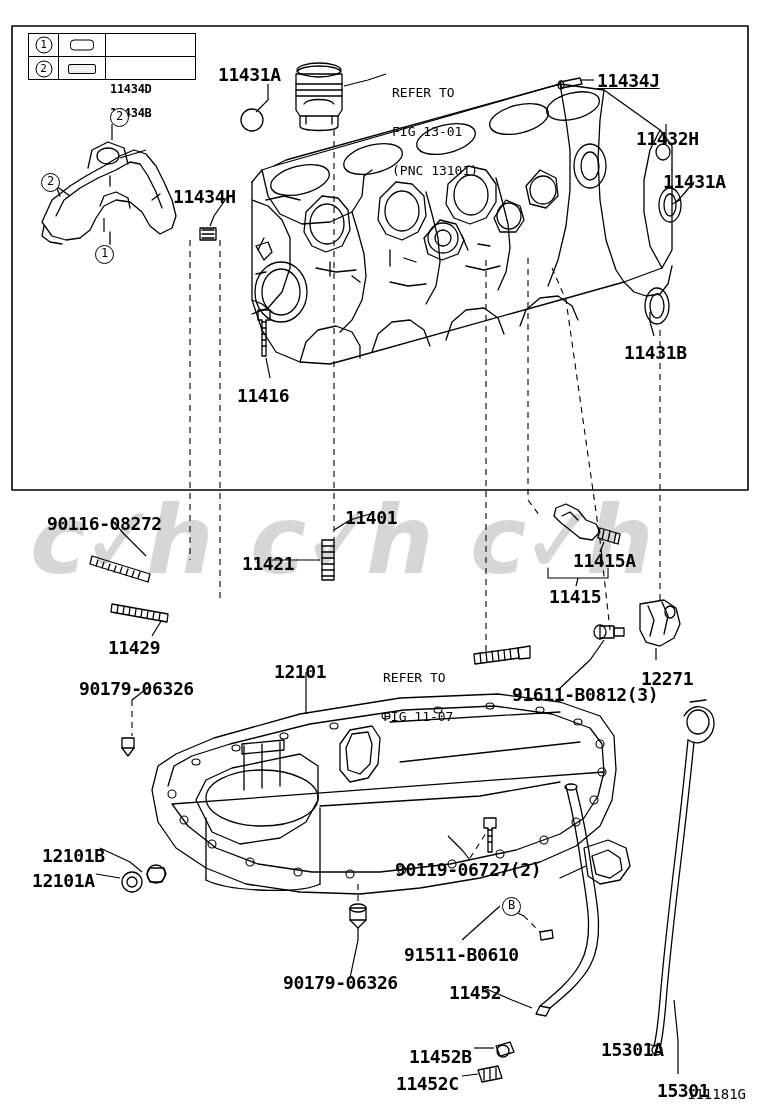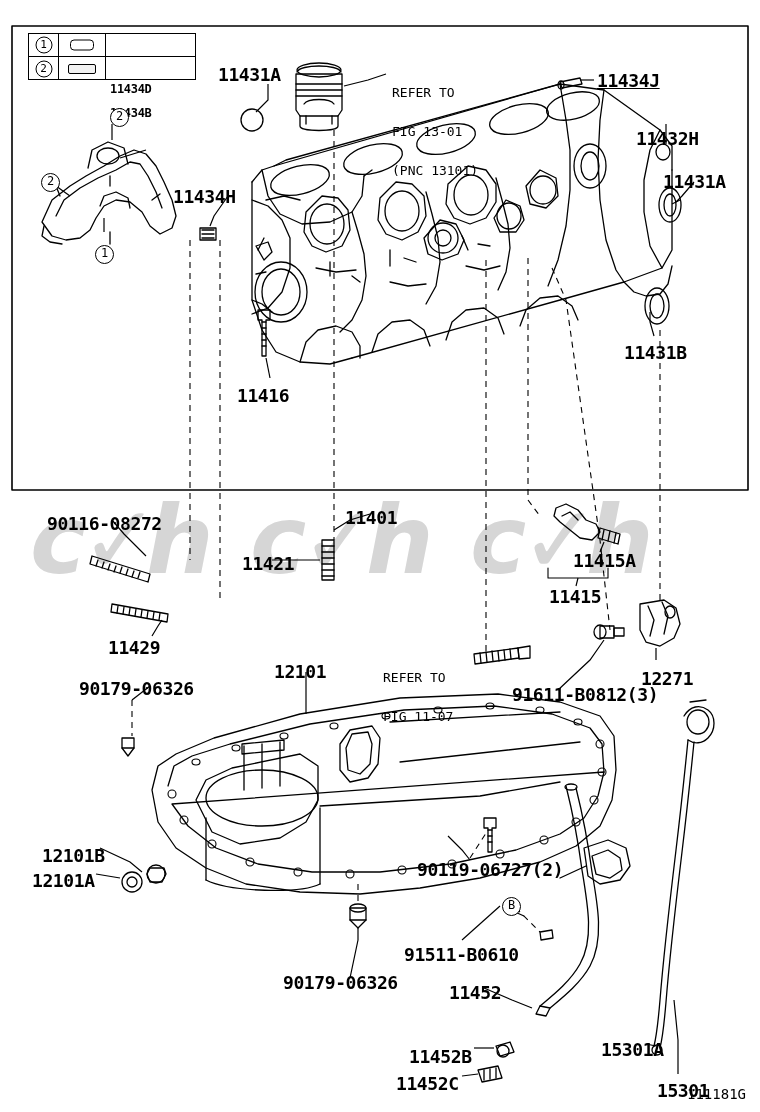--- a/index.html
+++ b/index.html
@@ -464,21 +464,21 @@
   <div class="label" style="left:242px; top:553px;">11421</div>
   <div class="label" style="left:573px; top:550px;">11415A</div>
   <div class="label" style="left:549px; top:586px;">11415</div>
   <div class="label" style="left:108px; top:637px;">11429</div>
   <div class="label" style="left:641px; top:668px;">12271</div>
   <div class="label" style="left:274px; top:661px;">12101</div>
   <div class="label" style="left:79px; top:678px;">90179-06326</div>
   <div class="label" style="left:512px; top:684px;">91611-B0812(3)</div>
   <div class="label" style="left:42px; top:845px;">12101B</div>
   <div class="label" style="left:32px; top:870px;">12101A</div>
-  <div class="label" style="left:417px; top:859px;text-align:right;">90119-06727(2)</div>
+  <div class="label" style="left:395px; top:859px;text-align:right;">90119-06727(2)</div>
   <div class="label" style="left:404px; top:944px;">91511-B0610</div>
   <div class="label" style="left:283px; top:972px;">90179-06326</div>
   <div class="label" style="left:449px; top:982px;">11452</div>
   <div class="label" style="left:601px; top:1039px;">15301A</div>
   <div class="label" style="left:409px; top:1046px;">11452B</div>
   <div class="label" style="left:396px; top:1073px;">11452C</div>
   <div class="label" style="left:657px; top:1080px;">15301</div>
 
   <div class="diagcode">111181G</div>
 

